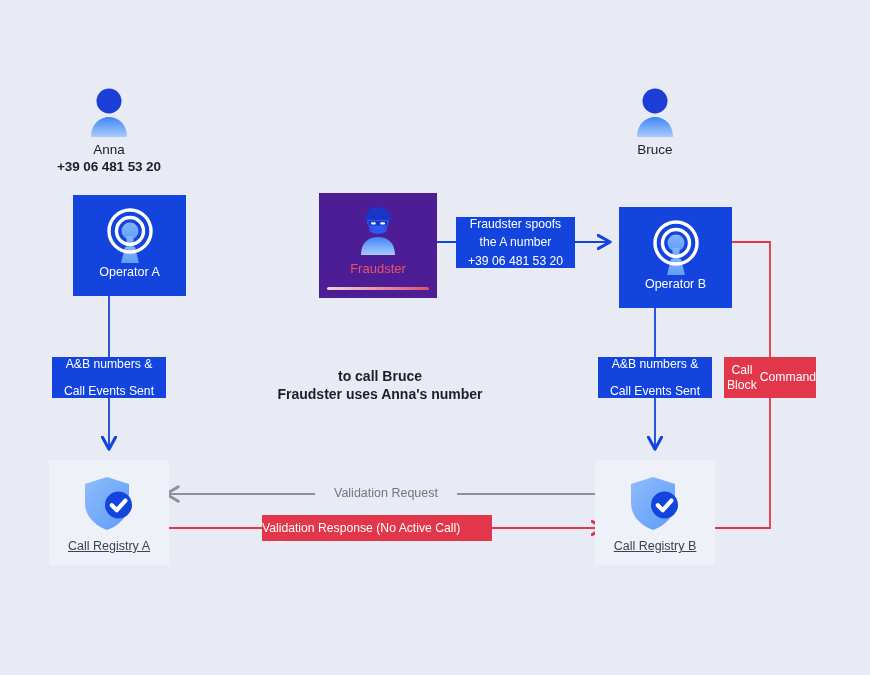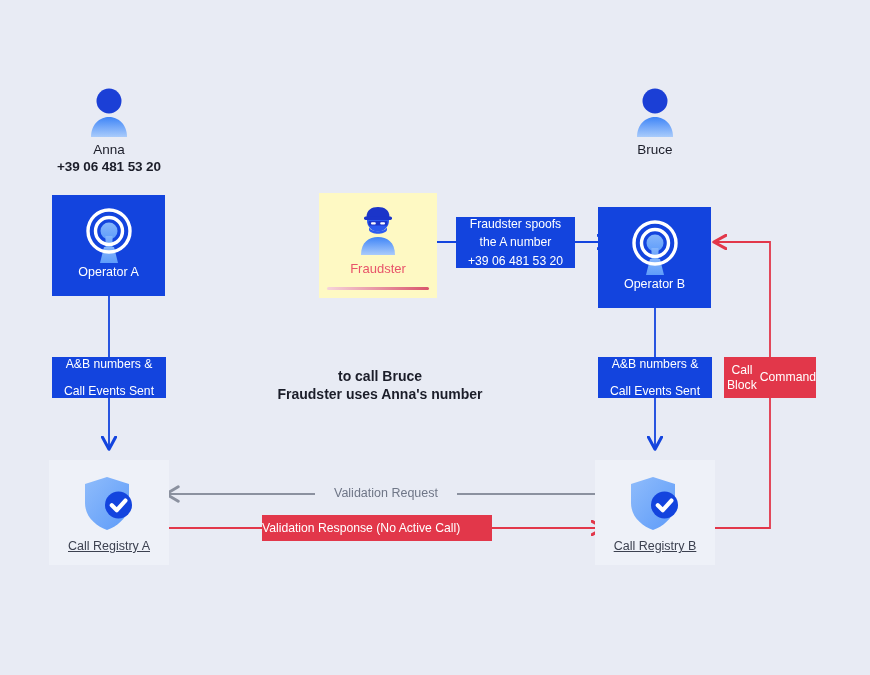--- a/index.html
+++ b/index.html
@@ -17,31 +17,31 @@
     font-size:13.5px;color:#1b1d29;font-weight:400;line-height:16px;
   }
   .person .pnum{
     font-size:13.5px;color:#1b1d29;font-weight:700;line-height:17px;
     letter-spacing:-0.1px;
   }
 
   
   .opcard{
     position:absolute;width:113px;height:101px;background:#1344de;
-    display:flex;flex-direction:column;align-items:center;justify-content:flex-start;
+    display:flex;flex-direction:column;align-items:center;justify-content:flex-start;margin-left:21px;
   }
   .opcard .oplabel{
     position:absolute;bottom:17px;left:0;right:0;text-align:center;
     color:#ffffff;font-size:12.5px;font-weight:400;
   }
 
   
   .fraudcard{
     position:absolute;width:118px;height:105px;
-    background:#fef9c3;
+    background:#4c1d95;
     display:flex;flex-direction:column;align-items:center;
   }
   .fraudcard .flabel{
     position:absolute;bottom:22px;left:0;right:0;text-align:center;
     color:#e8546a;font-size:13px;font-weight:400;
   }
   .fraudcard .funder{
     position:absolute;bottom:8px;left:8px;right:8px;height:3px;border-radius:2px;
     background:linear-gradient(to right,#f6d4da,#d9556b);
   }

